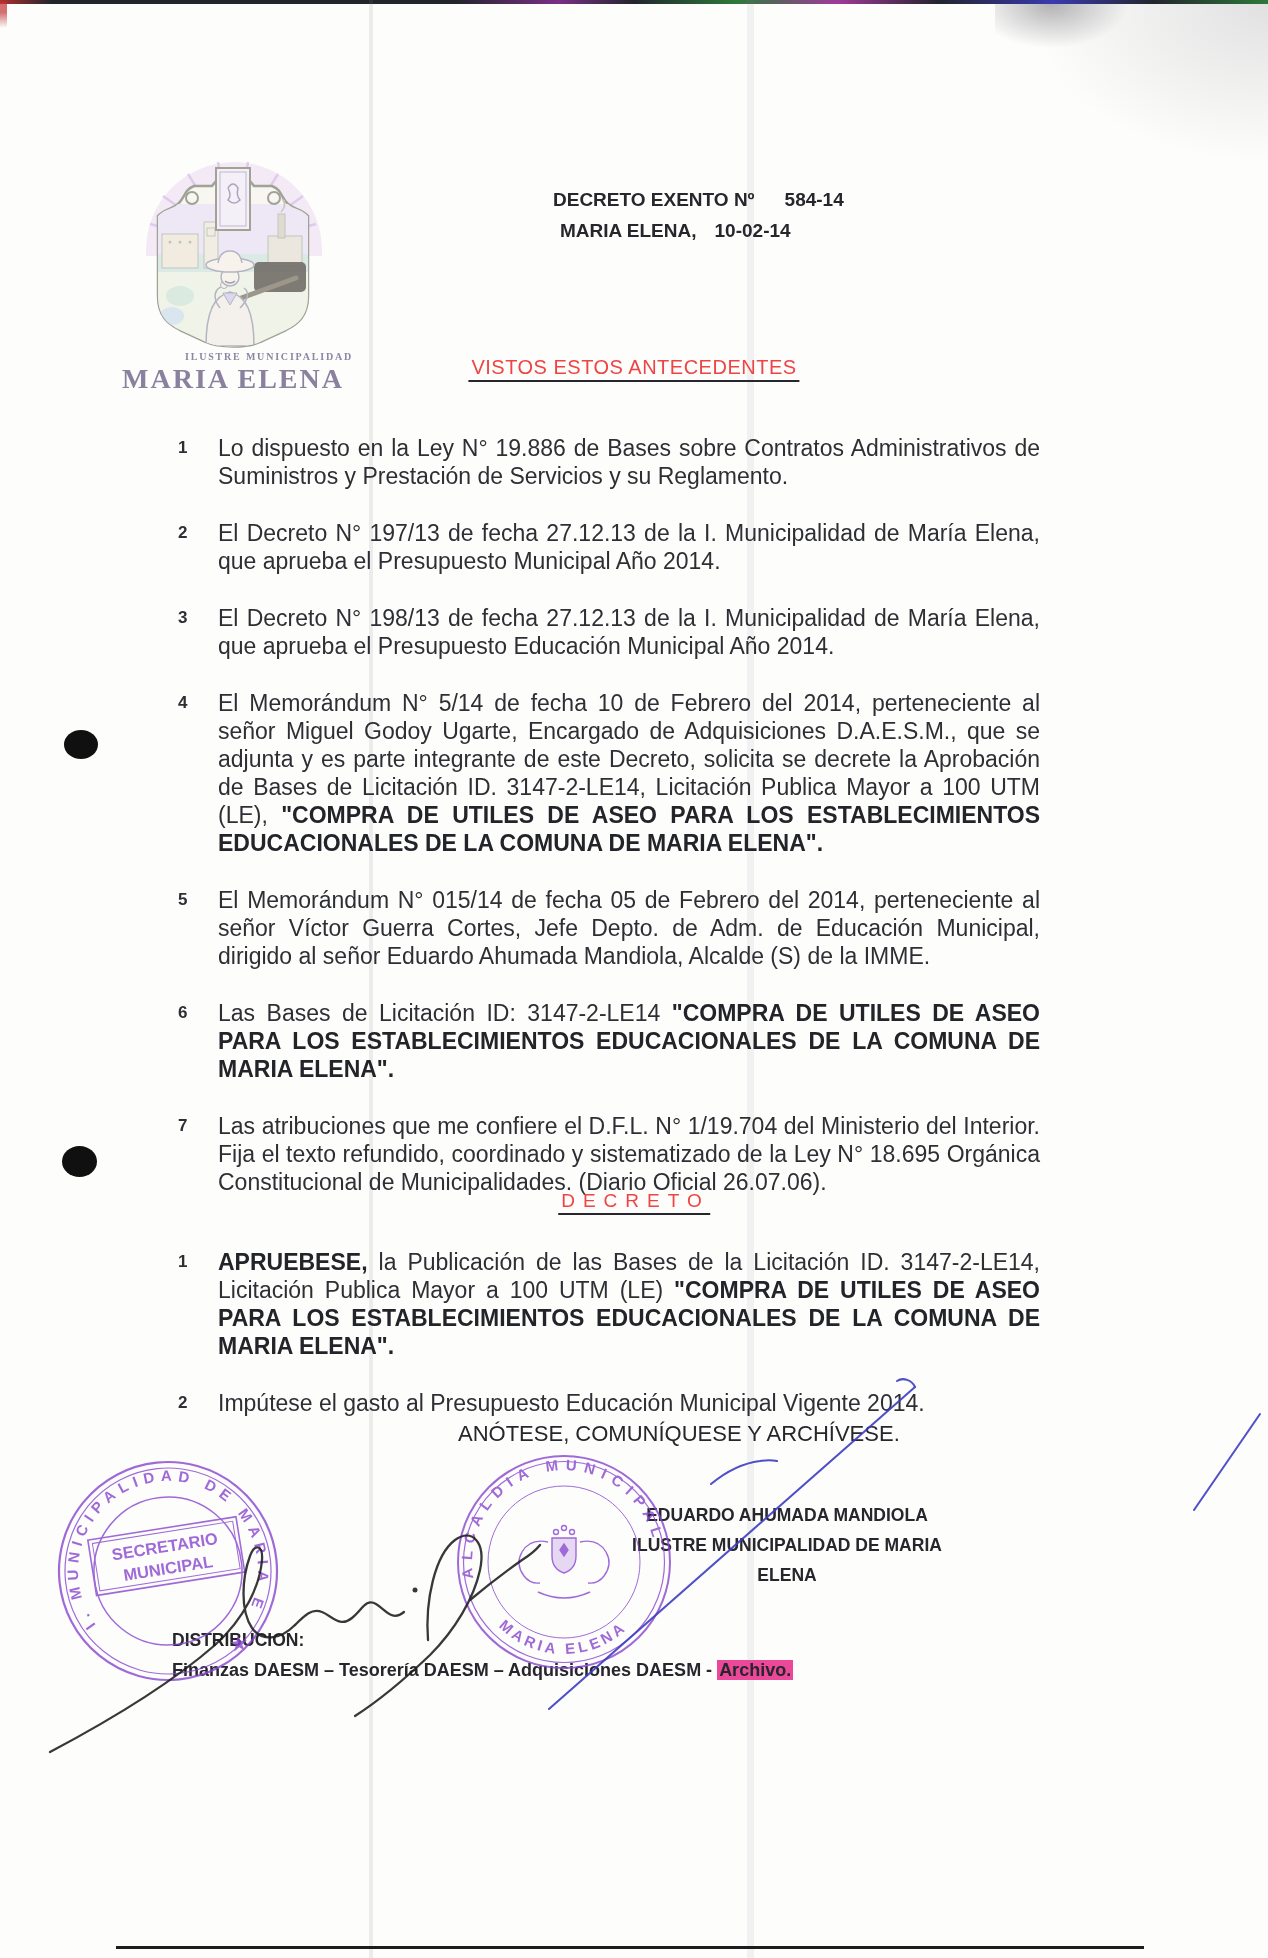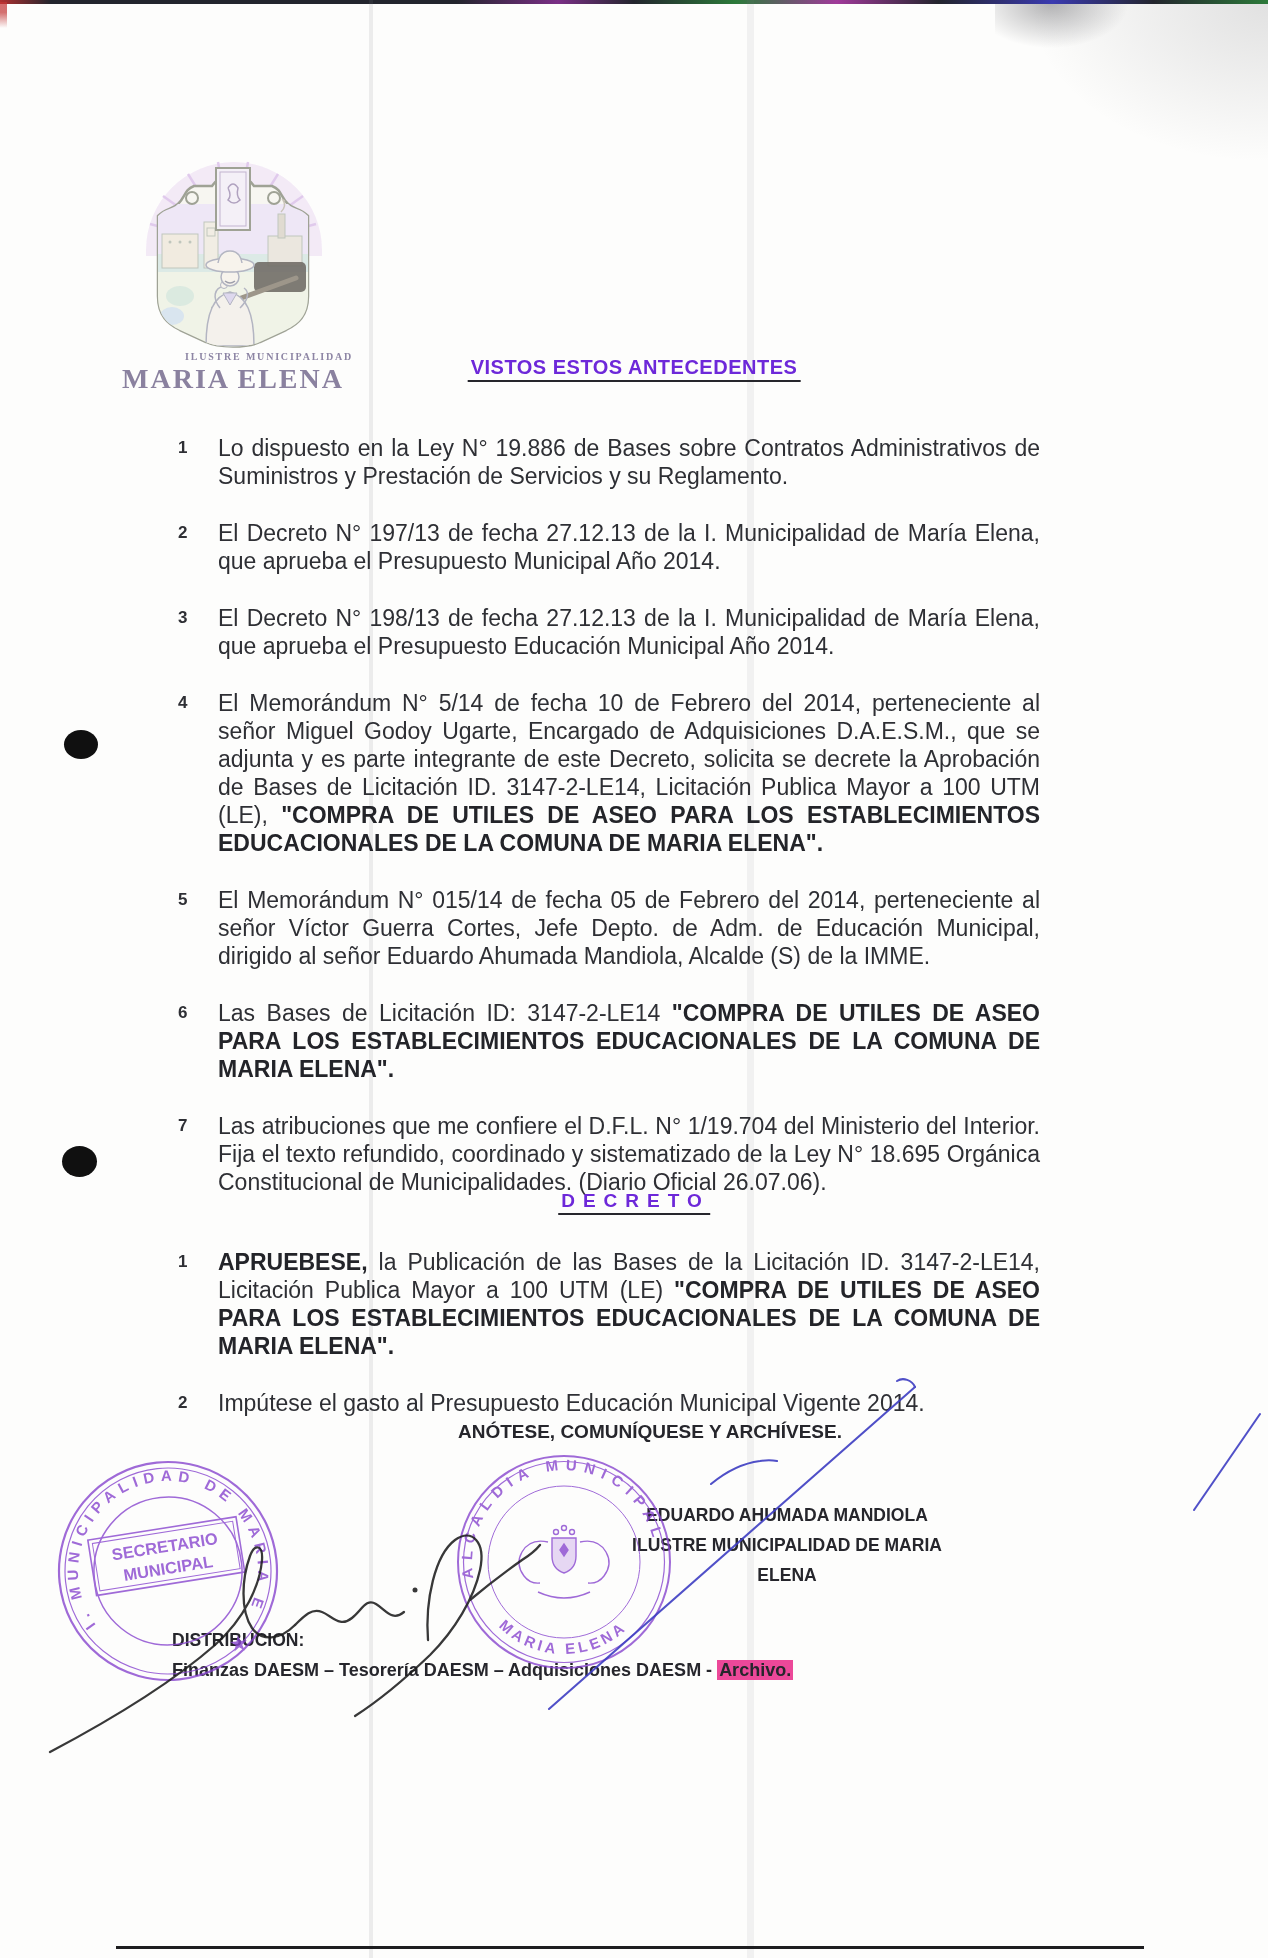--- a/index.html
+++ b/index.html
@@ -28,34 +28,34 @@
     font-size:10px;letter-spacing:1.8px;}
   .logo-name{position:absolute;left:103px;top:363px;width:260px;text-align:center;
     font-family:"Liberation Serif","DejaVu Serif",serif;color:#8a819f;font-weight:bold;
     font-size:28px;letter-spacing:2px;}
   
   .hdr{position:absolute;left:553px;top:184px;font-weight:bold;font-size:19px;line-height:31px;color:#26262c;}
   .hdr .gap1{display:inline-block;width:30px;}
   .hdr .gap2{display:inline-block;width:18px;}
   .hdr .l2{margin-left:7px;}
   
-  .sec-title{position:absolute;left:50%;transform:translateX(-50%);font-weight:bold;color:#6d28d9;
+  .sec-title{position:absolute;left:50%;transform:translateX(-50%);font-weight:normal;color:#ef4444;
     border-bottom:2.5px solid #26262c;padding:0 3px 1px;white-space:nowrap;}
   #vistos-title{top:356px;font-size:20px;letter-spacing:.5px;}
   #decreto-title{top:1190px;font-size:19px;letter-spacing:8px;padding-right:0;}
   
   .list{position:absolute;left:178px;width:862px;}
   #vistos-list{top:434px;}
   #decreto-list{top:1248px;}
   .item{position:relative;margin-bottom:29px;}
   .num{position:absolute;left:0;top:0;font-weight:bold;font-size:17px;line-height:28px;}
   .itext{margin-left:40px;width:822px;text-align:justify;font-size:23px;line-height:28px;}
   .itext .b{font-weight:bold;color:#232429;}
   
-  #closing{position:absolute;left:458px;top:1421px;font-weight:bold;font-size:19px;color:#26262c;}
+  #closing{position:absolute;left:458px;top:1421px;font-weight:normal;font-size:22px;color:#26262c;}
   #right-sig{position:absolute;left:601px;top:1500px;width:372px;text-align:center;font-weight:bold;
     font-size:17.5px;line-height:30px;color:#26262c;}
   #left-sig{position:absolute;left:172px;top:1626px;font-weight:bold;font-size:17.5px;
     line-height:29.5px;color:#26262c;}
   #left-sig .dist-line{font-size:18px;}
   .hl{background:#ec4899;padding:0 2px;}
   
   .stamp{position:absolute;opacity:.8;}
   #stamp-left{left:53px;top:1456px;width:230px;height:230px;}
   #stamp-right{left:452px;top:1450px;width:224px;height:224px;}
@@ -123,20 +123,24 @@
       <rect x="88" y="22" width="34" height="62" fill="#f3eef7" stroke="#8f9384" stroke-width="2"></rect>
       <rect x="92" y="26" width="26" height="54" fill="none" stroke="#b9a8c8"></rect>
       <path d="M100,42 q5,-8 10,0 q-2,8 2,12 q-6,6 -12,0 q4,-4 0,-12" fill="none" stroke="#a393b5" stroke-width="1.5"></path>
       <circle cx="64" cy="52" r="6" fill="none" stroke="#8f9384" stroke-width="2"></circle>
       <circle cx="146" cy="52" r="6" fill="none" stroke="#8f9384" stroke-width="2"></circle>
     </g>
   </svg>
   <div class="logo-sub">ILUSTRE MUNICIPALIDAD</div>
   <div class="logo-name">MARIA ELENA</div>
 
+  <div class="hdr">
+    <div><span>DECRETO EXENTO Nº</span><span class="gap1"></span><span>584-14</span></div>
+    <div class="l2"><span>MARIA ELENA,</span><span class="gap2"></span><span>10-02-14</span></div>
+  </div>
 
   <div class="sec-title" id="vistos-title">VISTOS ESTOS ANTECEDENTES</div>
   <div class="list" id="vistos-list">
       <div class="item">
         <div class="num">1</div>
         <div class="itext"><span>Lo dispuesto en la Ley N° 19.886 de Bases sobre Contratos Administrativos de Suministros y Prestación de Servicios y su Reglamento.</span></div>
       </div>
       <div class="item">
         <div class="num">2</div>
         <div class="itext"><span>El Decreto N° 197/13 de fecha 27.12.13 de la I. Municipalidad de María Elena, que aprueba el Presupuesto Municipal Año 2014.</span></div>

